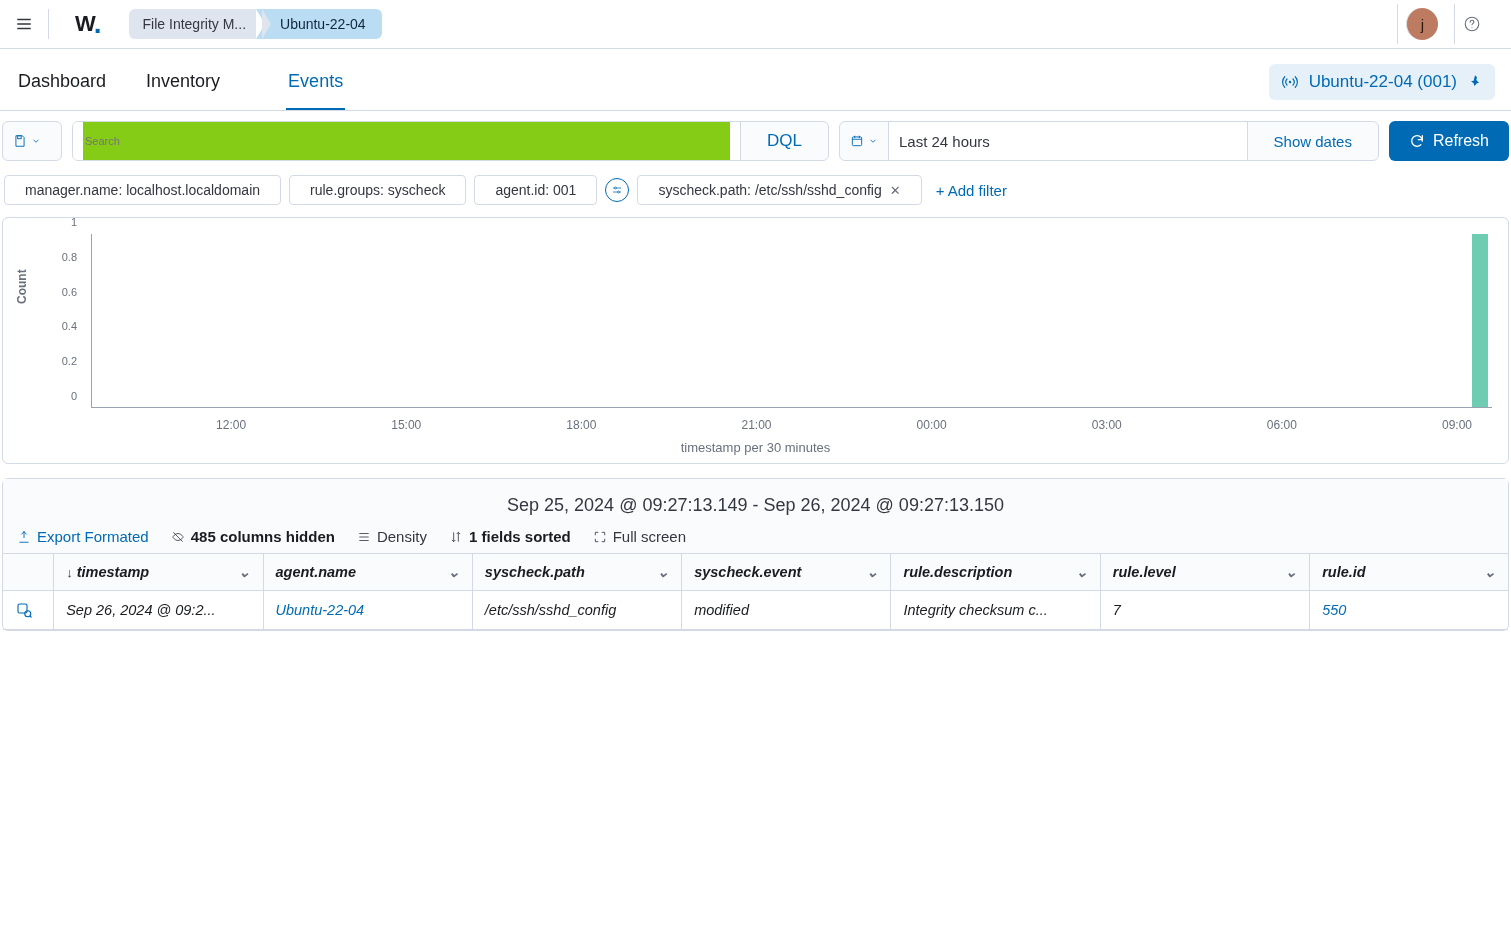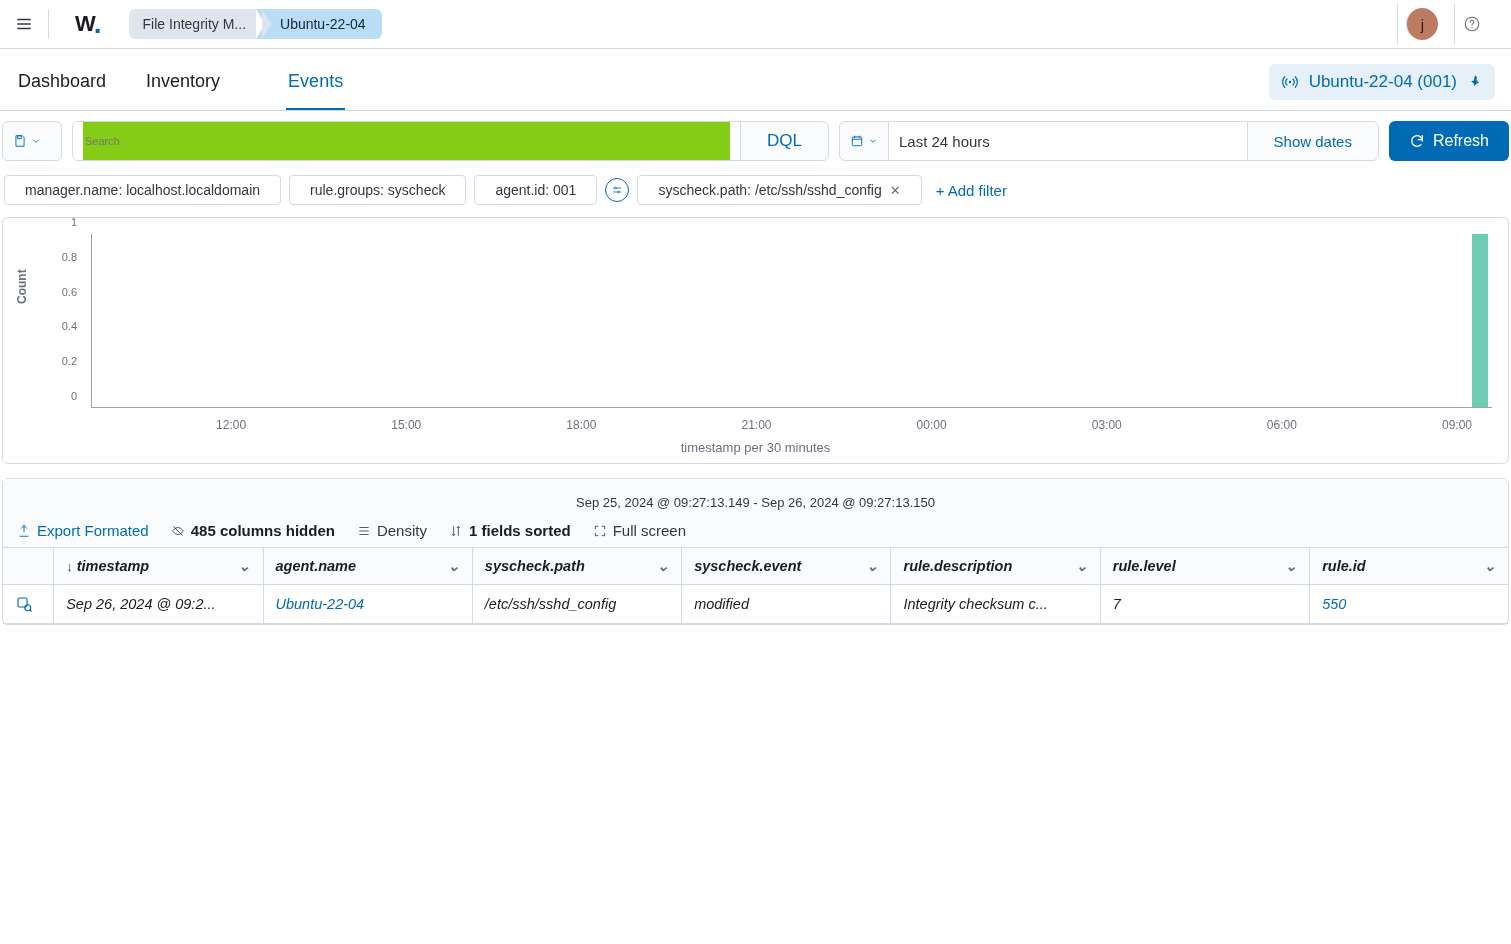--- a/index.html
+++ b/index.html
@@ -194,21 +194,21 @@
   .results-panel{
     border:1px solid var(--border); border-radius:6px;
     margin:14px 2px 0 2px;
   }
   .results-header{
     text-align:center; padding:12px 0 4px 0;
     background:var(--bg-page-header);
   }
   .hits{ font-size:17px;}
   .hits b{ font-weight:700;}
-  .rangeline{ font-size:13px; color:var(--text-medium); margin-top:4px;}
+  .rangeline{ font-size:18px; color:var(--text-medium); margin-top:4px;}
   .toolbar{
     display:flex; align-items:center; gap:22px;
     padding:8px 14px 8px 14px; font-size:15px;
     background:var(--bg-page-header);
     border-bottom:1px solid var(--border);
   }
   .tool-item{ display:flex; align-items:center; gap:6px; cursor:pointer; color:var(--text-medium);}
   .tool-item.link{ color:var(--primary-blue);text-align:right;}
   .tool-item svg{width:14px;height:14px;}
   .tool-item b{font-weight:700; color:var(--text-dark);}

